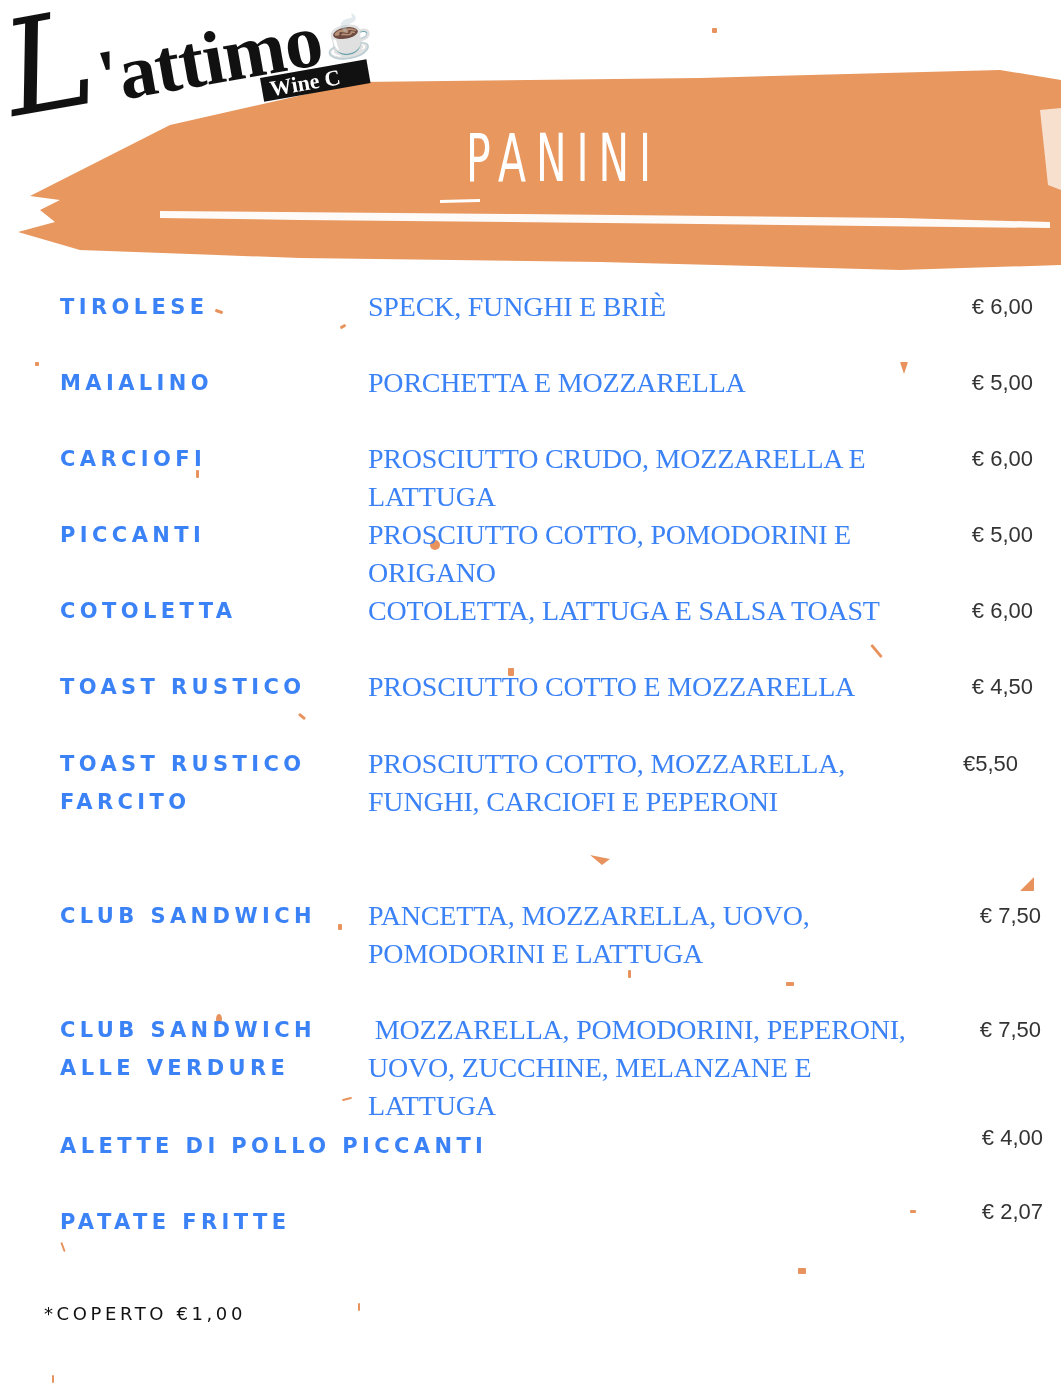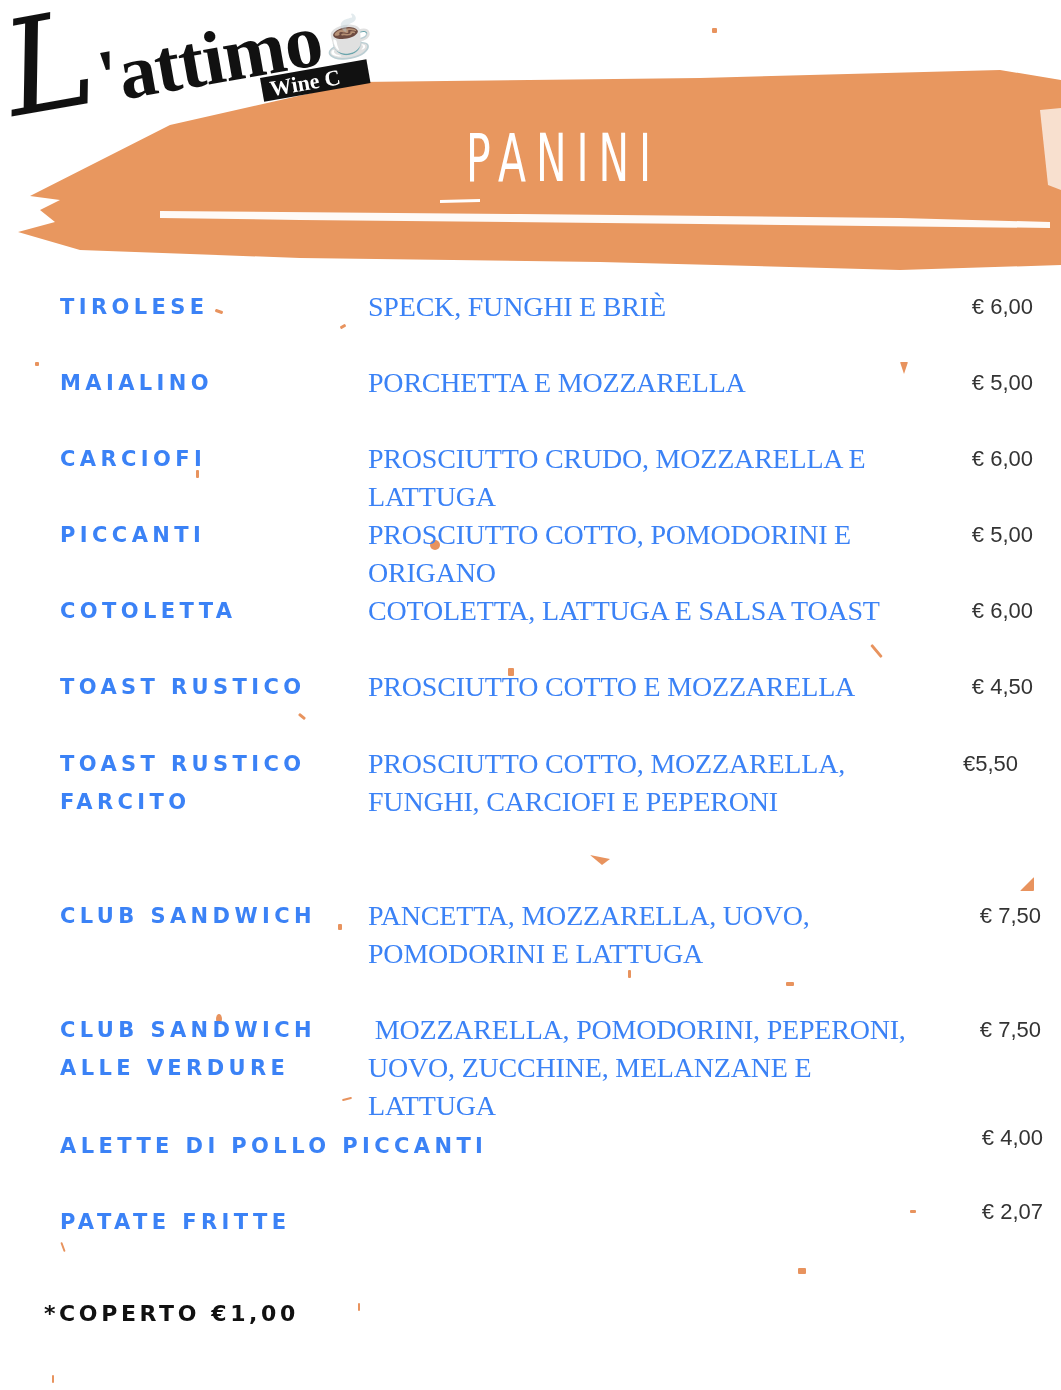--- a/index.html
+++ b/index.html
@@ -56,22 +56,22 @@
     }
     .price {
       position: absolute; right: 28px;
       font-family: "Liberation Sans", sans-serif;
       font-size: 22px; color: #333; line-height: 38px; 
     }
 
     
     .footer { position: absolute; left: 44px; top: 1300px; }
     .footer div {
-      font-family: "DejaVu Sans", sans-serif; font-weight: 700;
-      font-size: 22px; letter-spacing: 3.6px; color: #111; line-height: 28px;
+      font-family: "DejaVu Sans", sans-serif; font-weight: 400;
+      font-size: 18px; letter-spacing: 3.6px; color: #111; line-height: 28px;
     }
   </style>
 </head>
 <body>
 
 <div>
   <div class="speck" style="left:215px;top:310px;width:8px;height:3px;transform:rotate(20deg)"></div>
   <div class="speck" style="left:35px;top:362px;width:4px;height:4px"></div>
   <div class="speck" style="left:900px;top:362px;width:8px;height:12px;clip-path:polygon(0 0,100% 0,50% 100%)"></div>
   <div class="speck" style="left:196px;top:470px;width:3px;height:8px"></div>

